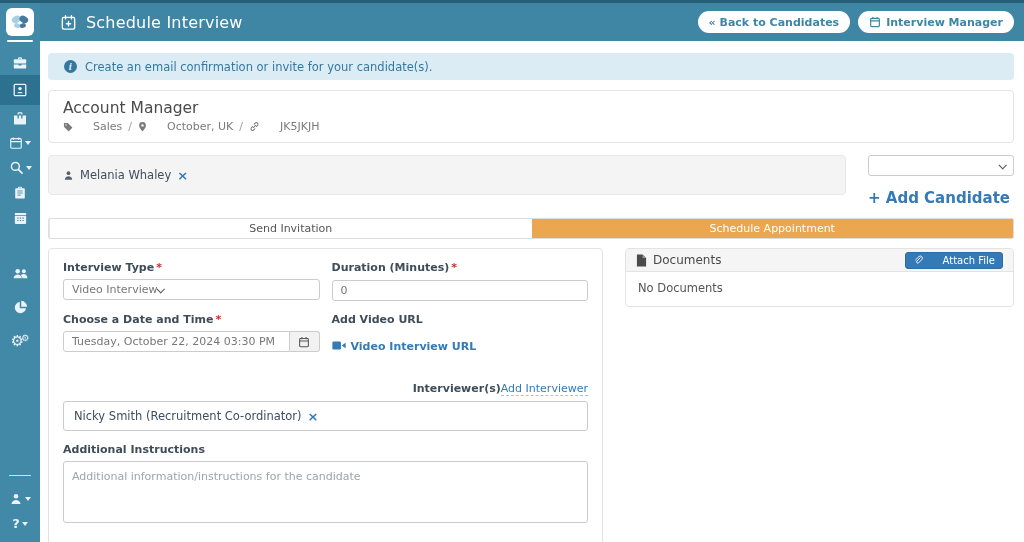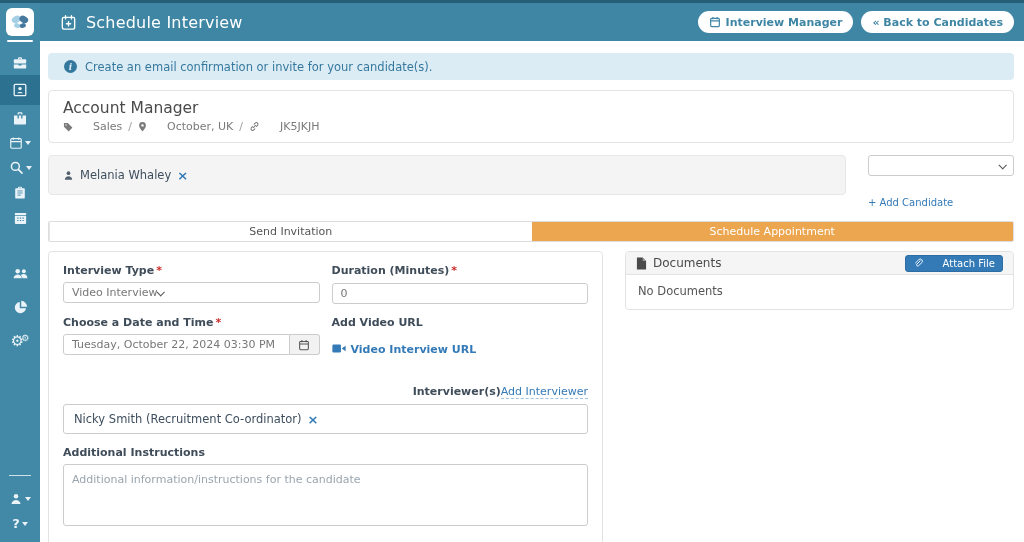--- a/index.html
+++ b/index.html
@@ -42,21 +42,21 @@
   .job-meta .sep { color:#9a9a9a; }
   .meta-item { display:flex; align-items:center; gap:20px; color:#7a7a7a; }
 
   .cand-row { margin-top:12px; display:flex; gap:22px; align-items:flex-start; }
   .cand-box { flex:1; height:40px; background:#f4f4f4; border:1px solid #e7e7e7; border-radius:4px; display:flex; align-items:center; padding:0 14px; }
   .chip { display:flex; align-items:center; gap:6px; font-size:11.5px; color:#3e4e5e; }
   .chip .close-x { color:#337ab7; font-weight:700; font-size:13px; cursor:pointer; line-height:1; }
   .cand-right { width:146px; flex:none; }
   .select { height:21px; border:1px solid #ccc; border-radius:3px; background:#fff; display:flex; align-items:center; justify-content:space-between; padding:0 8px; font-size:11px; color:#777; cursor:pointer; width:100%; }
   .chev { width:6px; height:6px; border-right:1.4px solid #555; border-bottom:1.4px solid #555; transform:rotate(45deg) translateY(-1px); display:inline-block; flex:none; }
-  .add-cand { display:inline-block; margin-top:21px; font-size:10px; color:#337ab7; font-weight:400; text-decoration:none; cursor:pointer; }
+  .add-cand { display:inline-block; margin-top:13px; font-size:15px; color:#337ab7; font-weight:700; text-decoration:none; cursor:pointer; }
 
   .tabs { margin-top:11px; display:flex; height:21px; border:1px solid #ddd; border-radius:2px; overflow:hidden; }
   .tab { flex:1; display:flex; align-items:center; justify-content:center; font-size:11px; cursor:pointer; }
   .tab.active { background:#eca64f; color:#fff; }
   .tab.inactive { background:#fff; color:#555; border-left:1px solid #e6e6e6; }
 
   .columns { margin-top:9px; display:flex; gap:22px; align-items:flex-start; }
 
   
   .form-card { width:555px; flex:none; border:1px solid #e3e3e3; border-radius:4px; overflow:hidden; }
@@ -229,30 +229,30 @@
             <svg width="17" height="17" viewBox="0 0 16 16">
               <rect x="2.2" y="3.2" width="11.6" height="11" rx="1.4" fill="none" stroke="#fff" stroke-width="1.3"></rect>
               <path d="M5.2 1.6v3M10.8 1.6v3" stroke="#fff" stroke-width="1.3" stroke-linecap="round"></path>
               <path d="M8 7.2v4M6 9.2h4" stroke="#fff" stroke-width="1.3" stroke-linecap="round"></path>
             </svg>
           </span>
           <span>Schedule Interview</span>
         </div>
         <div class="topbar-actions">
           <button class="pill-btn">
+            <span>« Back to Candidates</span>
+          </button>
+          <button class="pill-btn">
             <span>
               <svg width="12" height="12" viewBox="0 0 16 16">
                 <rect x="2.2" y="3.2" width="11.6" height="11" rx="1.4" fill="none" stroke="#3e86a4" stroke-width="1.6"></rect>
                 <path d="M5.2 1.4v3M10.8 1.4v3M2.2 6.6h11.6" stroke="#3e86a4" stroke-width="1.6"></path>
               </svg>
             </span>
             <span>Interview Manager</span>
-          </button>
-          <button class="pill-btn">
-            <span>« Back to Candidates</span>
           </button>
         </div>
       </header>
 
       <div class="content">
 
         <div class="banner">
           <span class="info-circle">i</span>
           <span>Create an email confirmation or invite for your candidate(s).</span>
         </div>

